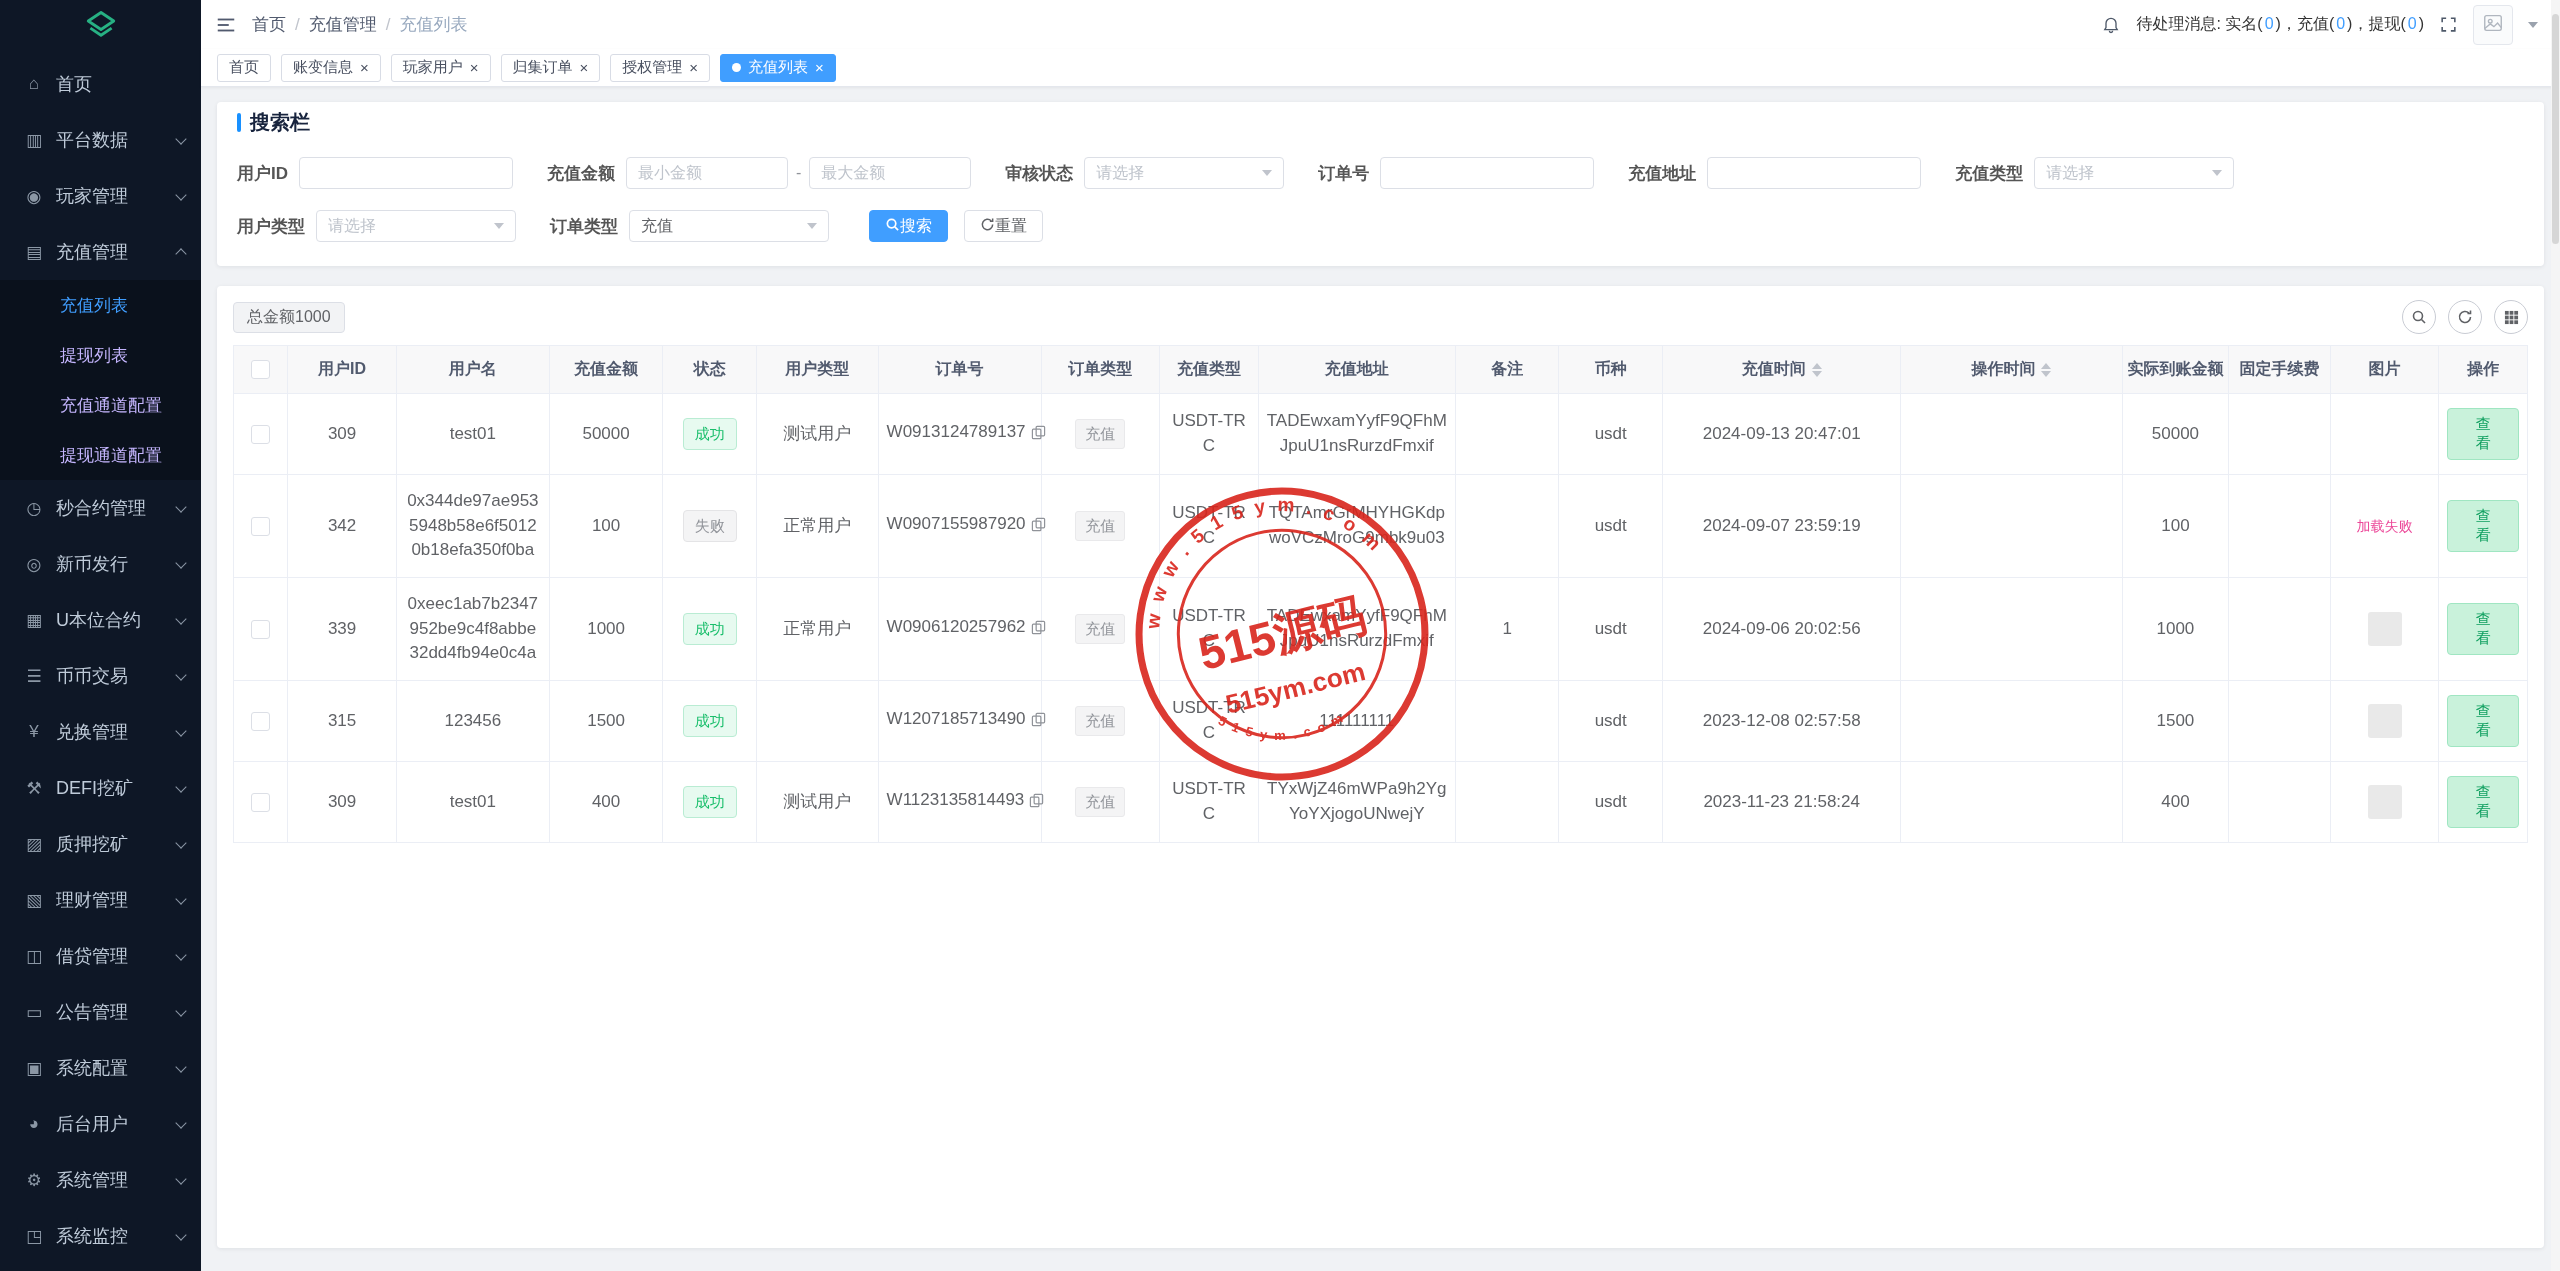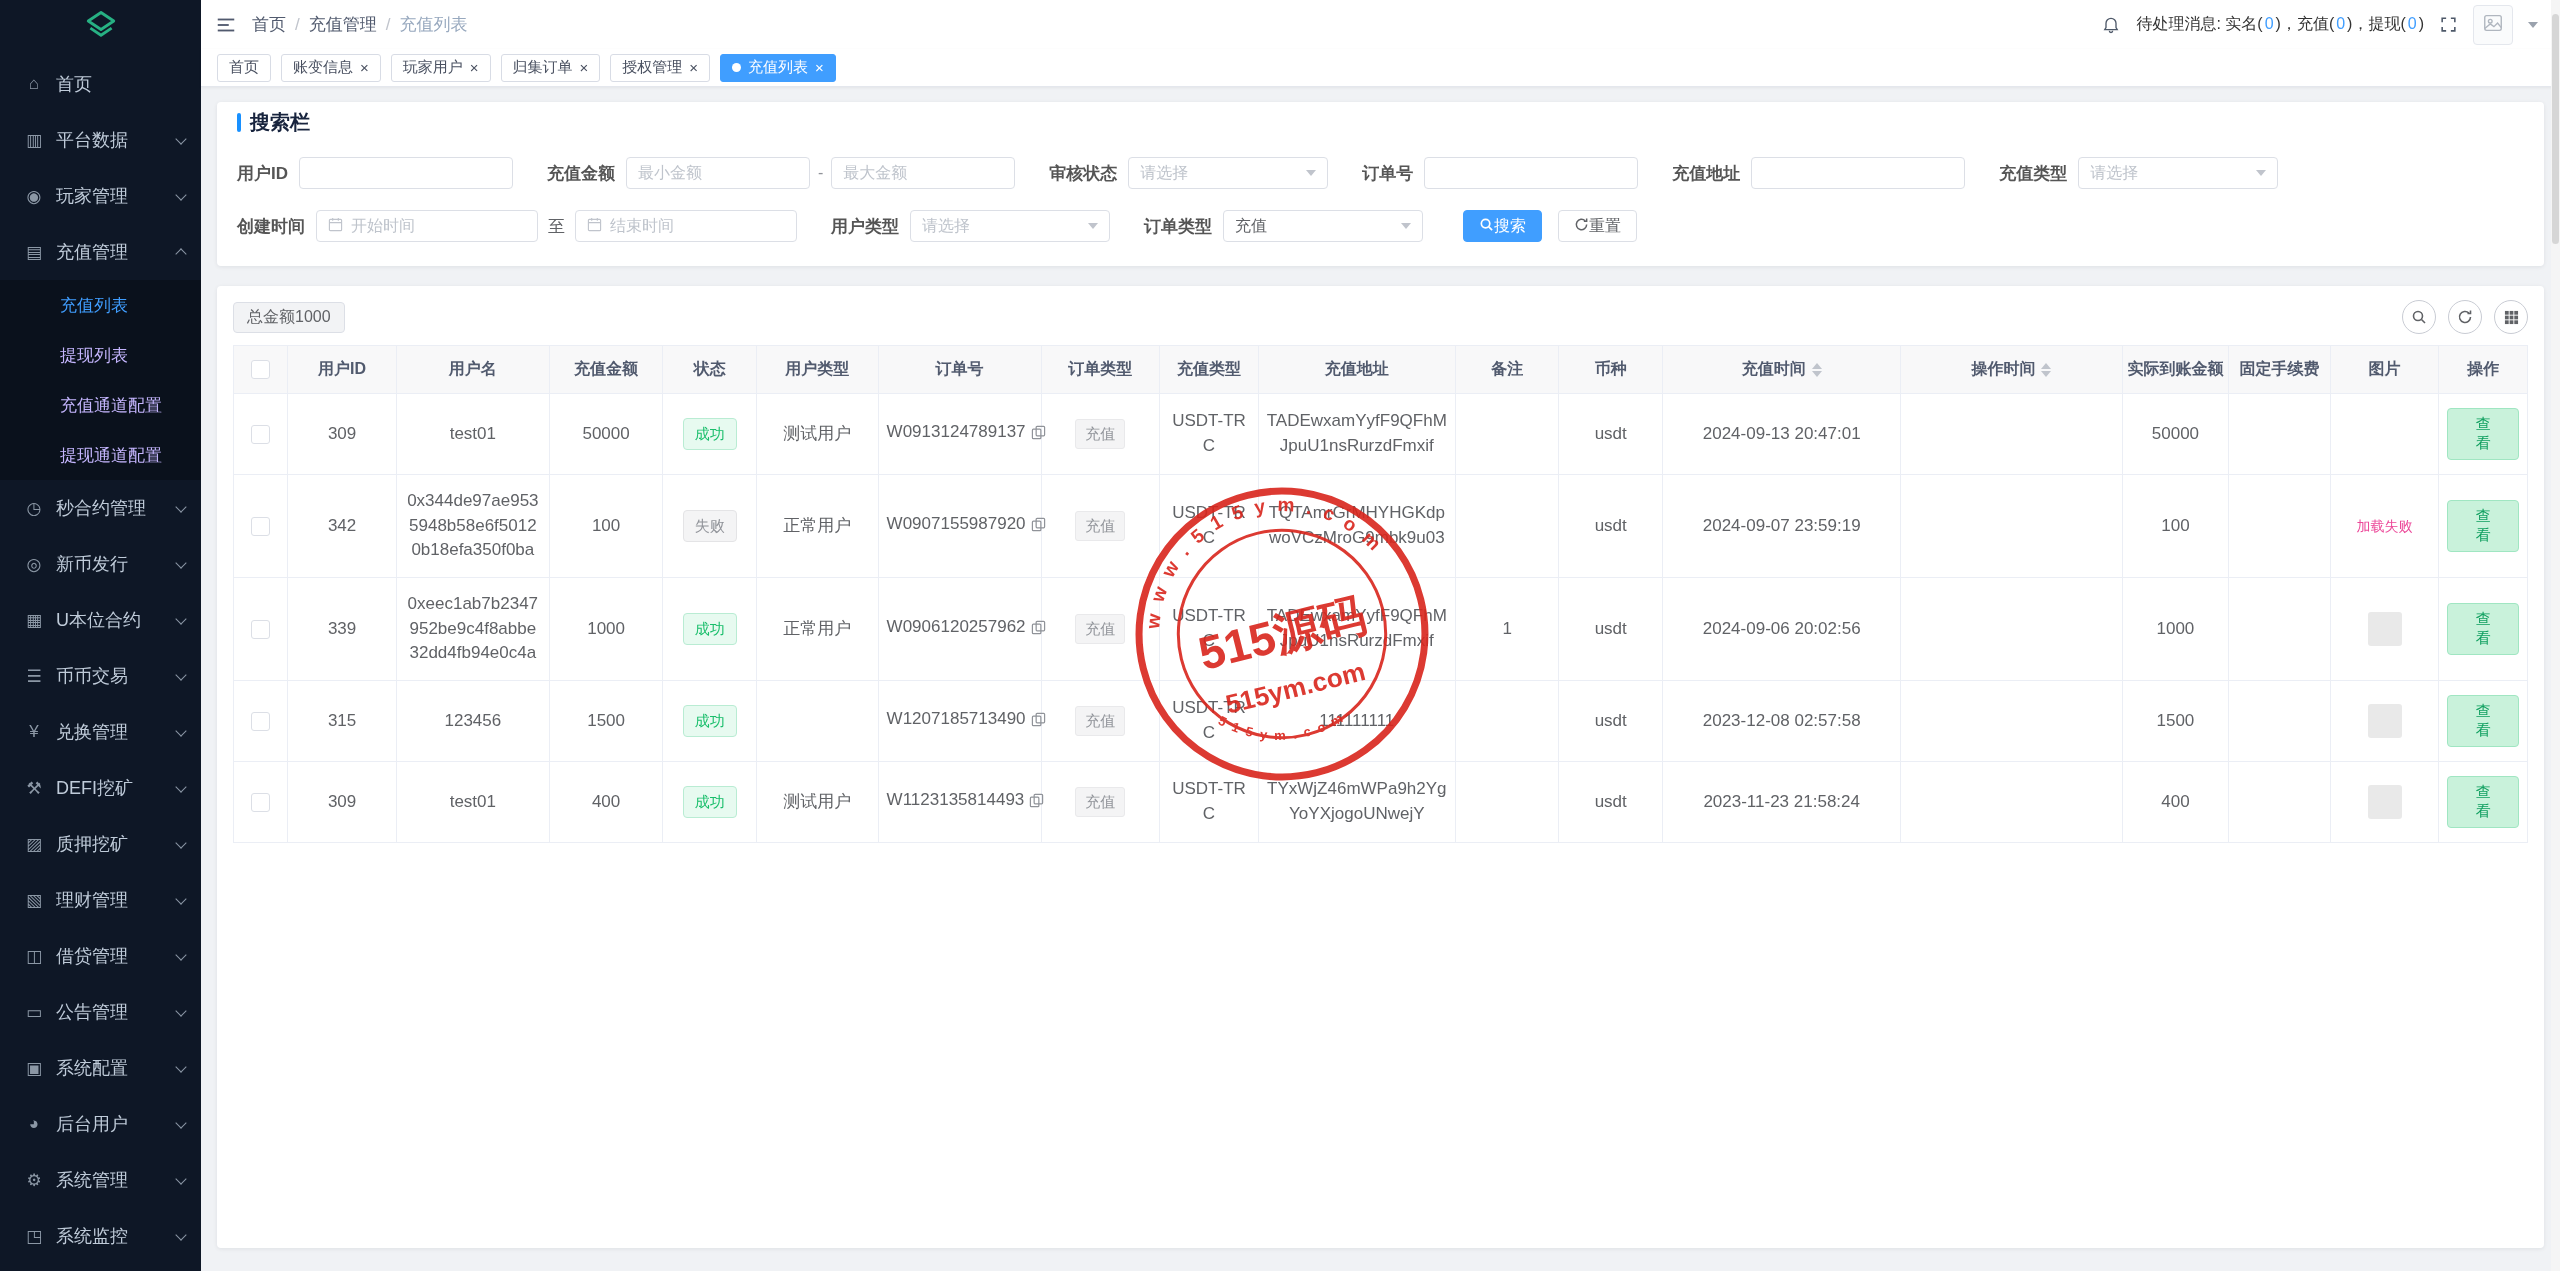--- a/index.html
+++ b/index.html
@@ -47,21 +47,21 @@
   
   .search-card{padding:7px 20px 24px;margin-bottom:20px;}
   .sec-title{display:flex;align-items:center;gap:9px;}
   .sec-title .bar{width:4px;height:19px;background:#1890ff;border-radius:2px;}
   .sec-title .t{font-size:20px;font-weight:700;color:#17233d;}
   .form-row{display:flex;align-items:center;margin-top:21px;}
   .f-item{display:flex;align-items:center;margin-right:34px;}
   .f-label{font-size:17px;font-weight:700;color:#555;margin-right:11px;white-space:nowrap;}
   .inp{width:214px;height:32px;border:1px solid #dcdfe6;border-radius:4px;font-size:16px;color:#606266;padding:0 11px;outline:none;background:#fff;font-family:inherit;}
   .inp::placeholder{color:#bfc4cc;}
-  .inp.small{width:184px;}
+  .inp.small{width:162px;}
   .range-sep{margin:0 8px;color:#909399;font-size:16px;}
   .select{width:200px;height:32px;border:1px solid #dcdfe6;border-radius:4px;display:flex;align-items:center;padding:0 11px;cursor:pointer;background:#fff;}
   .sel-text{font-size:16px;color:#606266;flex:1;text-align:left;}
   .sel-text.ph{color:#bfc4cc;}
   .sel-caret{width:0;height:0;border-left:5px solid transparent;border-right:5px solid transparent;border-top:6px solid #c0c4cc;}
   .date{width:222px;height:32px;border:1px solid #dcdfe6;border-radius:4px;display:flex;align-items:center;gap:8px;padding:0 11px;background:#fff;cursor:pointer;}
   .date .ph-text{font-size:16px;color:#bfc4cc;}
   .mid-label{margin:0 10px;font-size:17px;color:#606266;}
   .btn{height:32px;display:inline-flex;align-items:center;padding:0 15px;border-radius:4px;font-size:16px;cursor:pointer;border:1px solid transparent;font-family:inherit;}
   .btn-primary{background:#409eff;color:#fff;border-color:#409eff;margin-left:6px;}
@@ -327,38 +327,20 @@
             </div>
             <div class="f-item">
               <span class="f-label">充值类型</span>
               <div class="select">
                 <span class="sel-text ph">请选择</span>
                 <span class="sel-caret"></span>
               </div>
             </div>
           </div>
         <div class="form-row" id="srow2">
-            <div class="f-item">
-              <span class="f-label">创建时间</span>
-              <div class="date">
-                <span><svg width="15" height="15" viewBox="0 0 16 16" fill="none" stroke="#c0c4cc" stroke-width="1.2">
-                    <rect x="1.5" y="2.5" width="13" height="12" rx="1"></rect>
-                    <path d="M1.5 6h13M5 1v3M11 1v3"></path>
-                  </svg></span>
-                <span class="ph-text">开始时间</span>
-              </div>
-              <span class="mid-label">至</span>
-              <div class="date">
-                <span><svg width="15" height="15" viewBox="0 0 16 16" fill="none" stroke="#c0c4cc" stroke-width="1.2">
-                    <rect x="1.5" y="2.5" width="13" height="12" rx="1"></rect>
-                    <path d="M1.5 6h13M5 1v3M11 1v3"></path>
-                  </svg></span>
-                <span class="ph-text">结束时间</span>
-              </div>
-            </div>
             <div class="f-item">
               <span class="f-label">用户类型</span>
               <div class="select">
                 <span class="sel-text ph">请选择</span>
                 <span class="sel-caret"></span>
               </div>
             </div>
             <div class="f-item">
               <span class="f-label">订单类型</span>
               <div class="select">

